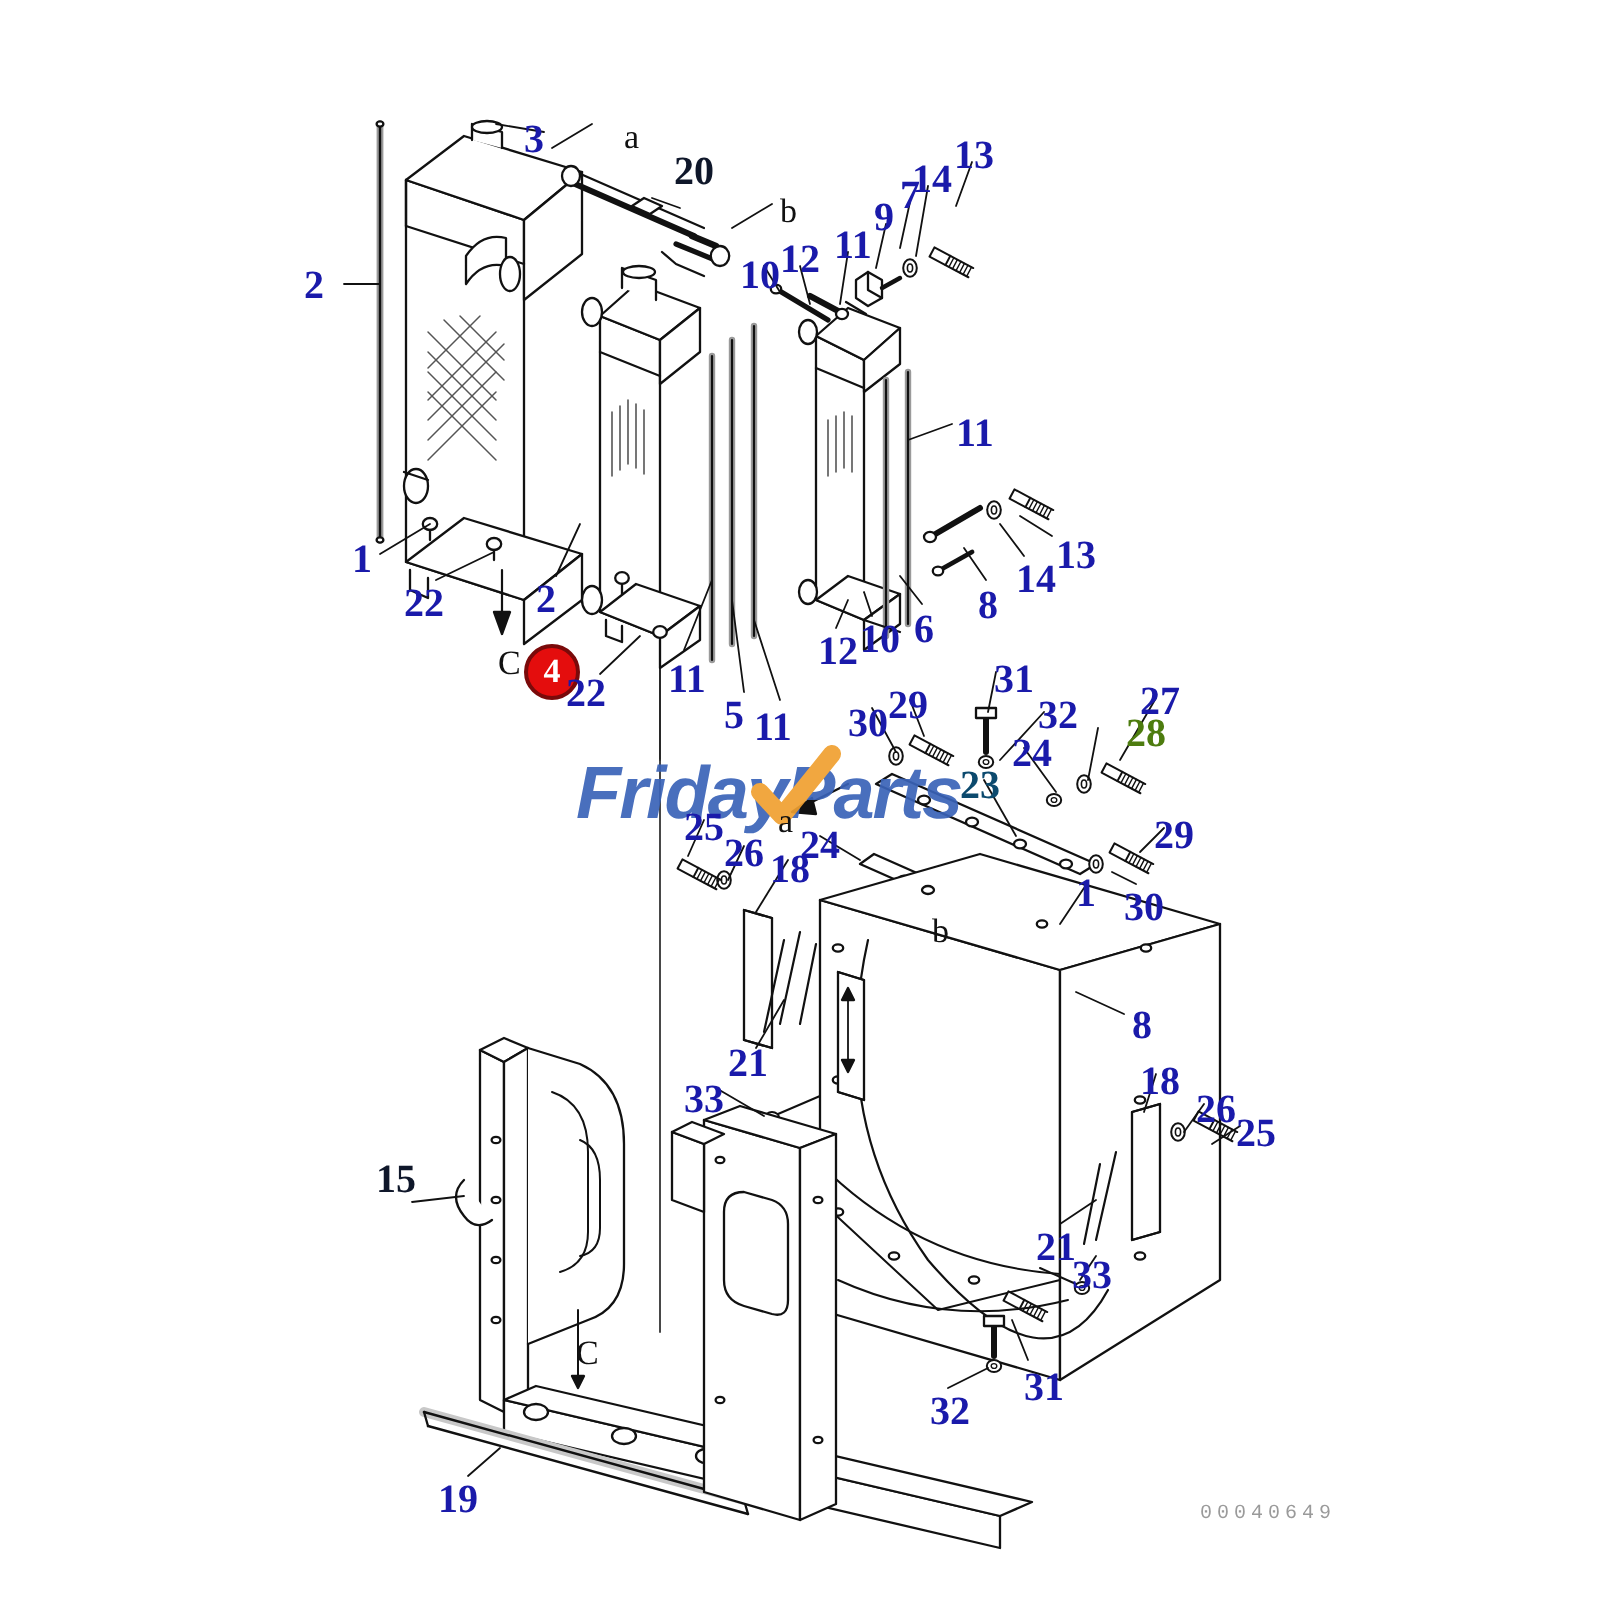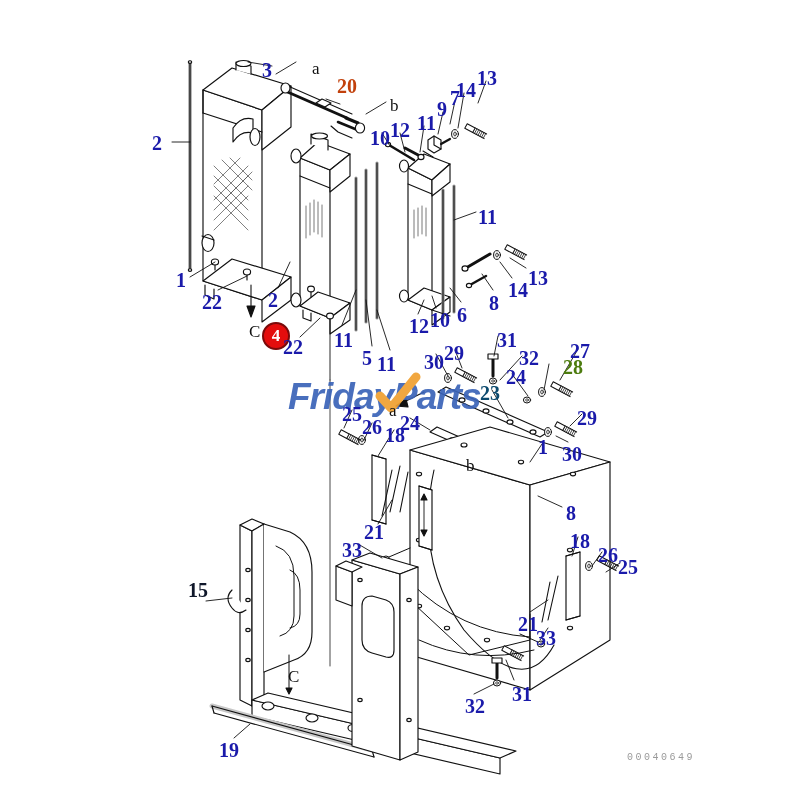--- a/index.html
+++ b/index.html
@@ -24,21 +24,21 @@
   #wm{position:absolute;left:288px;top:374px;width:228px;height:44px;
       pointer-events:none;opacity:.92;}
   #wm .wtext{position:absolute;left:0;top:2px;font-size:37px;
       font-weight:bold;font-style:italic;
       font-family:"Liberation Sans", sans-serif;
       color:#3a63b8;letter-spacing:-1px;white-space:nowrap;}
   #wm .wcheck{position:absolute;left:86px;top:-2px;width:48px;height:44px;}
 
   #code{position:absolute;left:600px;top:752px;font-size:10px;
         letter-spacing:2.5px;color:#9a9a9a;
-        font-family:"Liberation Mono", monospace;margin-left:27px;}
+        font-family:"Liberation Mono", monospace;}
 </style>
 </head>
 <body>
 
 <div id="stage">
 
   <svg id="art" viewBox="0 0 800 800">
     <defs>
       <g id="boltH">
         <rect x="0" y="-2.6" width="9" height="5.2" fill="#fff" stroke="#111" stroke-width="1"></rect>
@@ -429,21 +429,21 @@
     </svg>
   </div>
 
   <div id="badge4" style="left: 262px; top: 322px; background: rgb(228, 13, 13); border-color: rgb(122, 10, 10);">4</div>
 
   <div id="code">00040649</div>
 
   <div id="labels">
       <div class="lbl" style="left: 152px; top: 133px; color: rgb(26, 26, 170);">2</div>
       <div class="lbl" style="left: 262px; top: 60px; color: rgb(26, 26, 170);">3</div>
-      <div class="lbl" style="left: 337px; top: 76px; color: #c2410c;">20</div>
+      <div class="lbl" style="left: 337px; top: 76px; color: #0f172a;">20</div>
       <div class="lbl" style="left: 176px; top: 270px; color: rgb(26, 26, 170);">1</div>
       <div class="lbl" style="left: 202px; top: 292px; color: rgb(26, 26, 170);">22</div>
       <div class="lbl" style="left: 268px; top: 290px; color: rgb(26, 26, 170);">2</div>
       <div class="lbl" style="left: 283px; top: 337px; color: rgb(26, 26, 170);">22</div>
       <div class="lbl" style="left: 334px; top: 330px; color: rgb(26, 26, 170);">11</div>
       <div class="lbl" style="left: 362px; top: 348px; color: rgb(26, 26, 170);">5</div>
       <div class="lbl" style="left: 377px; top: 354px; color: rgb(26, 26, 170);">11</div>
       <div class="lbl" style="left: 370px; top: 128px; color: rgb(26, 26, 170);">10</div>
       <div class="lbl" style="left: 390px; top: 120px; color: rgb(26, 26, 170);">12</div>
       <div class="lbl" style="left: 417px; top: 113px; color: rgb(26, 26, 170);">11</div>

